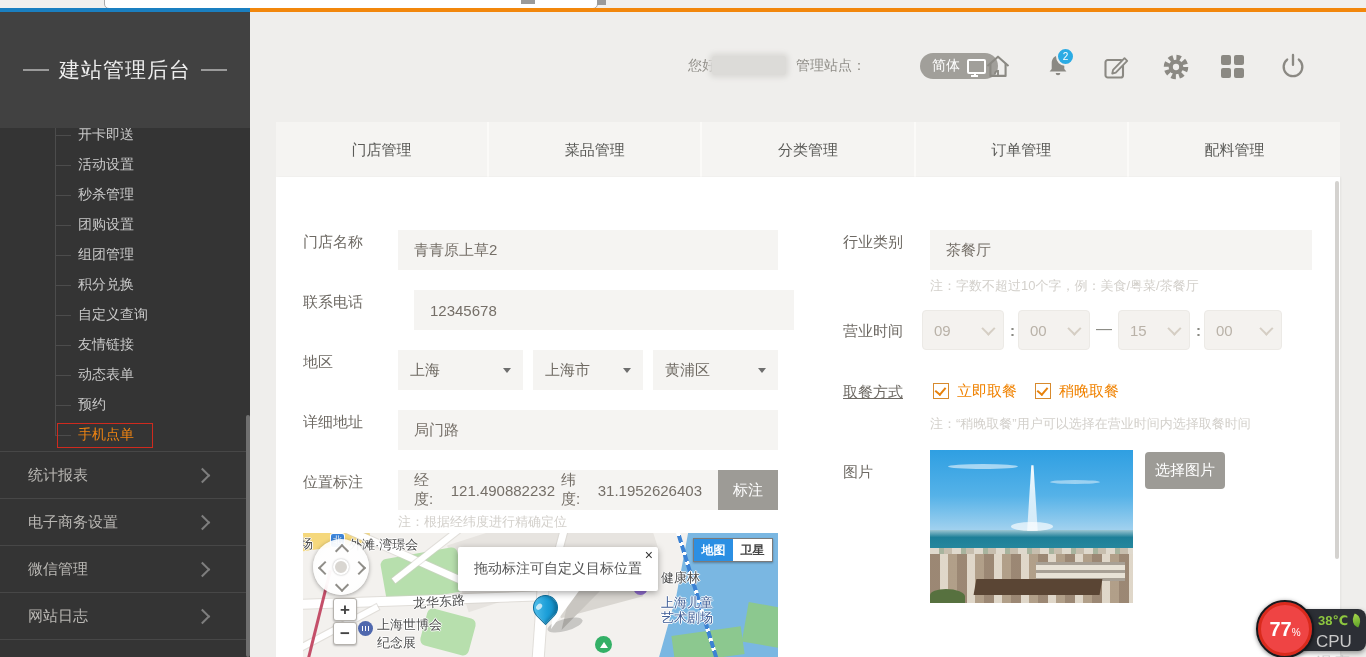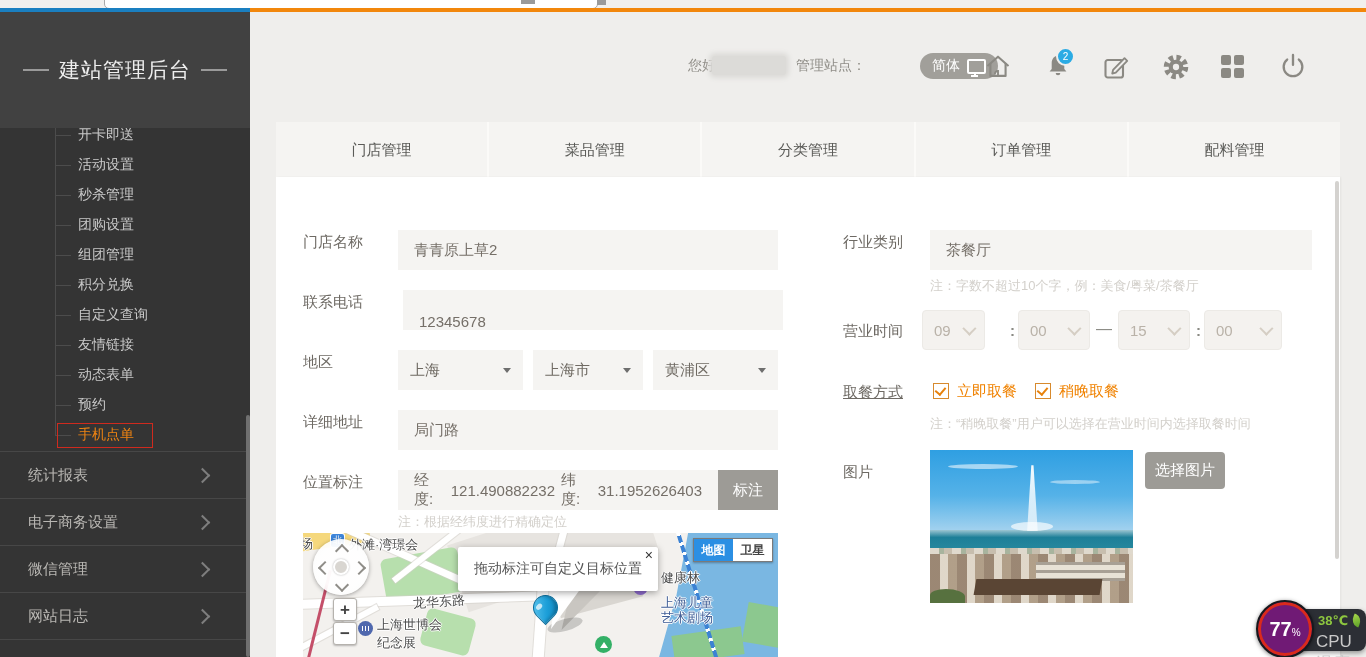--- a/index.html
+++ b/index.html
@@ -164,21 +164,21 @@
   .zin{top:65px;} .zout{top:89px;}
   .maptype{position:absolute;left:390px;top:5px;height:22px;display:flex;z-index:9;
     border:1px solid #7a7a7a;box-shadow:0 1px 2px rgba(0,0,0,.3);font-size:12px;font-weight:bold;}
   .mt-map{width:39px;background:#2b8fe3;color:#fff;display:flex;align-items:center;justify-content:center;cursor:pointer;}
   .mt-sat{width:39px;background:#fff;color:#444;display:flex;align-items:center;justify-content:center;cursor:pointer;}
 
   
   .monitor{position:absolute;left:1256px;top:600px;width:110px;height:57px;z-index:20;}
   .mon-pill{position:absolute;left:26px;top:9px;width:84px;height:42px;background:#2c2f35;border-radius:8px;
     box-shadow:0 2px 5px rgba(0,0,0,.4);}
-  .mon-gauge{position:absolute;left:0;top:0;width:54px;height:54px;border-radius:50%;background:#701a75;
+  .mon-gauge{position:absolute;left:0;top:0;width:54px;height:54px;border-radius:50%;background:#ef4444;
     border:2px solid #17191d;box-shadow:inset 0 0 0 3px #da2a1c,0 1px 4px rgba(0,0,0,.5);
     display:flex;align-items:center;justify-content:center;color:#fff;}
   .mon-num{font-size:20px;font-weight:bold;}
   .mon-unit{font-size:10px;margin-top:7px;}
   .mon-temp{position:absolute;left:62px;top:13px;font-size:13px;font-weight:bold;color:#8dc63f;display:flex;align-items:center;}
   .leaf{display:inline-block;width:9px;height:11px;margin-left:4px;border-radius:0 80% 0 80%;
     background:linear-gradient(135deg,#a6d64a,#5da028);transform:rotate(25deg);}
   .mon-label{position:absolute;left:60px;top:32px;font-size:17px;color:#c9c9c9;}
 </style>
 </head>
@@ -311,21 +311,21 @@
   </div>
 
   <div class="panel">
 
     <span class="flabel" style="left:27px;top:56px;">门店名称</span>
     <div class="finput" style="left:122px;top:53px;width:380px;height:40px;">
       <span>青青原上草2</span>
     </div>
 
     <span class="flabel" style="left:27px;top:116px;">联系电话</span>
-    <div class="finput" style="left:127px;top:113px;width:380px;height:40px;align-items:flex-end;">
+    <div class="finput" style="left:138px;top:113px;width:380px;height:40px;">
       <span>12345678</span>
     </div>
 
     <span class="flabel" style="left:27px;top:176px;">地区</span>
     <div class="sel" style="left:122px;top:173px;width:125px;height:40px;">
       <span>上海</span>
         <i class="tri"></i>
     </div>
     <div class="sel" style="left:257px;top:173px;width:110px;height:40px;">
       <span>上海市</span>
@@ -405,21 +405,21 @@
       </div>
     </div>
 
     <span class="flabel" style="left:567px;top:56px;">行业类别</span>
     <div class="finput" style="left:654px;top:53px;width:382px;height:40px;">
       <span>茶餐厅</span>
     </div>
     <span class="note" style="left:654px;top:100px;">注：字数不超过10个字，例：美食/粤菜/茶餐厅</span>
 
     <span class="flabel" style="left:567px;top:145px;">营业时间</span>
-    <div class="tsel" style="left:646px;top:133px;width:63px;height:40px;">
+    <div class="tsel" style="left:646px;top:133px;width:82px;height:40px;">
       <span>09</span>
         <i class="tchev"></i>
     </div>
     <span class="tcolon" style="left:734px;top:145px;">:</span>
     <div class="tsel" style="left:742px;top:133px;width:72px;height:40px;">
       <span>00</span>
         <i class="tchev"></i>
     </div>
     <span class="tdash" style="left:820px;top:143px;">—</span>
     <div class="tsel" style="left:842px;top:133px;width:72px;height:40px;">

